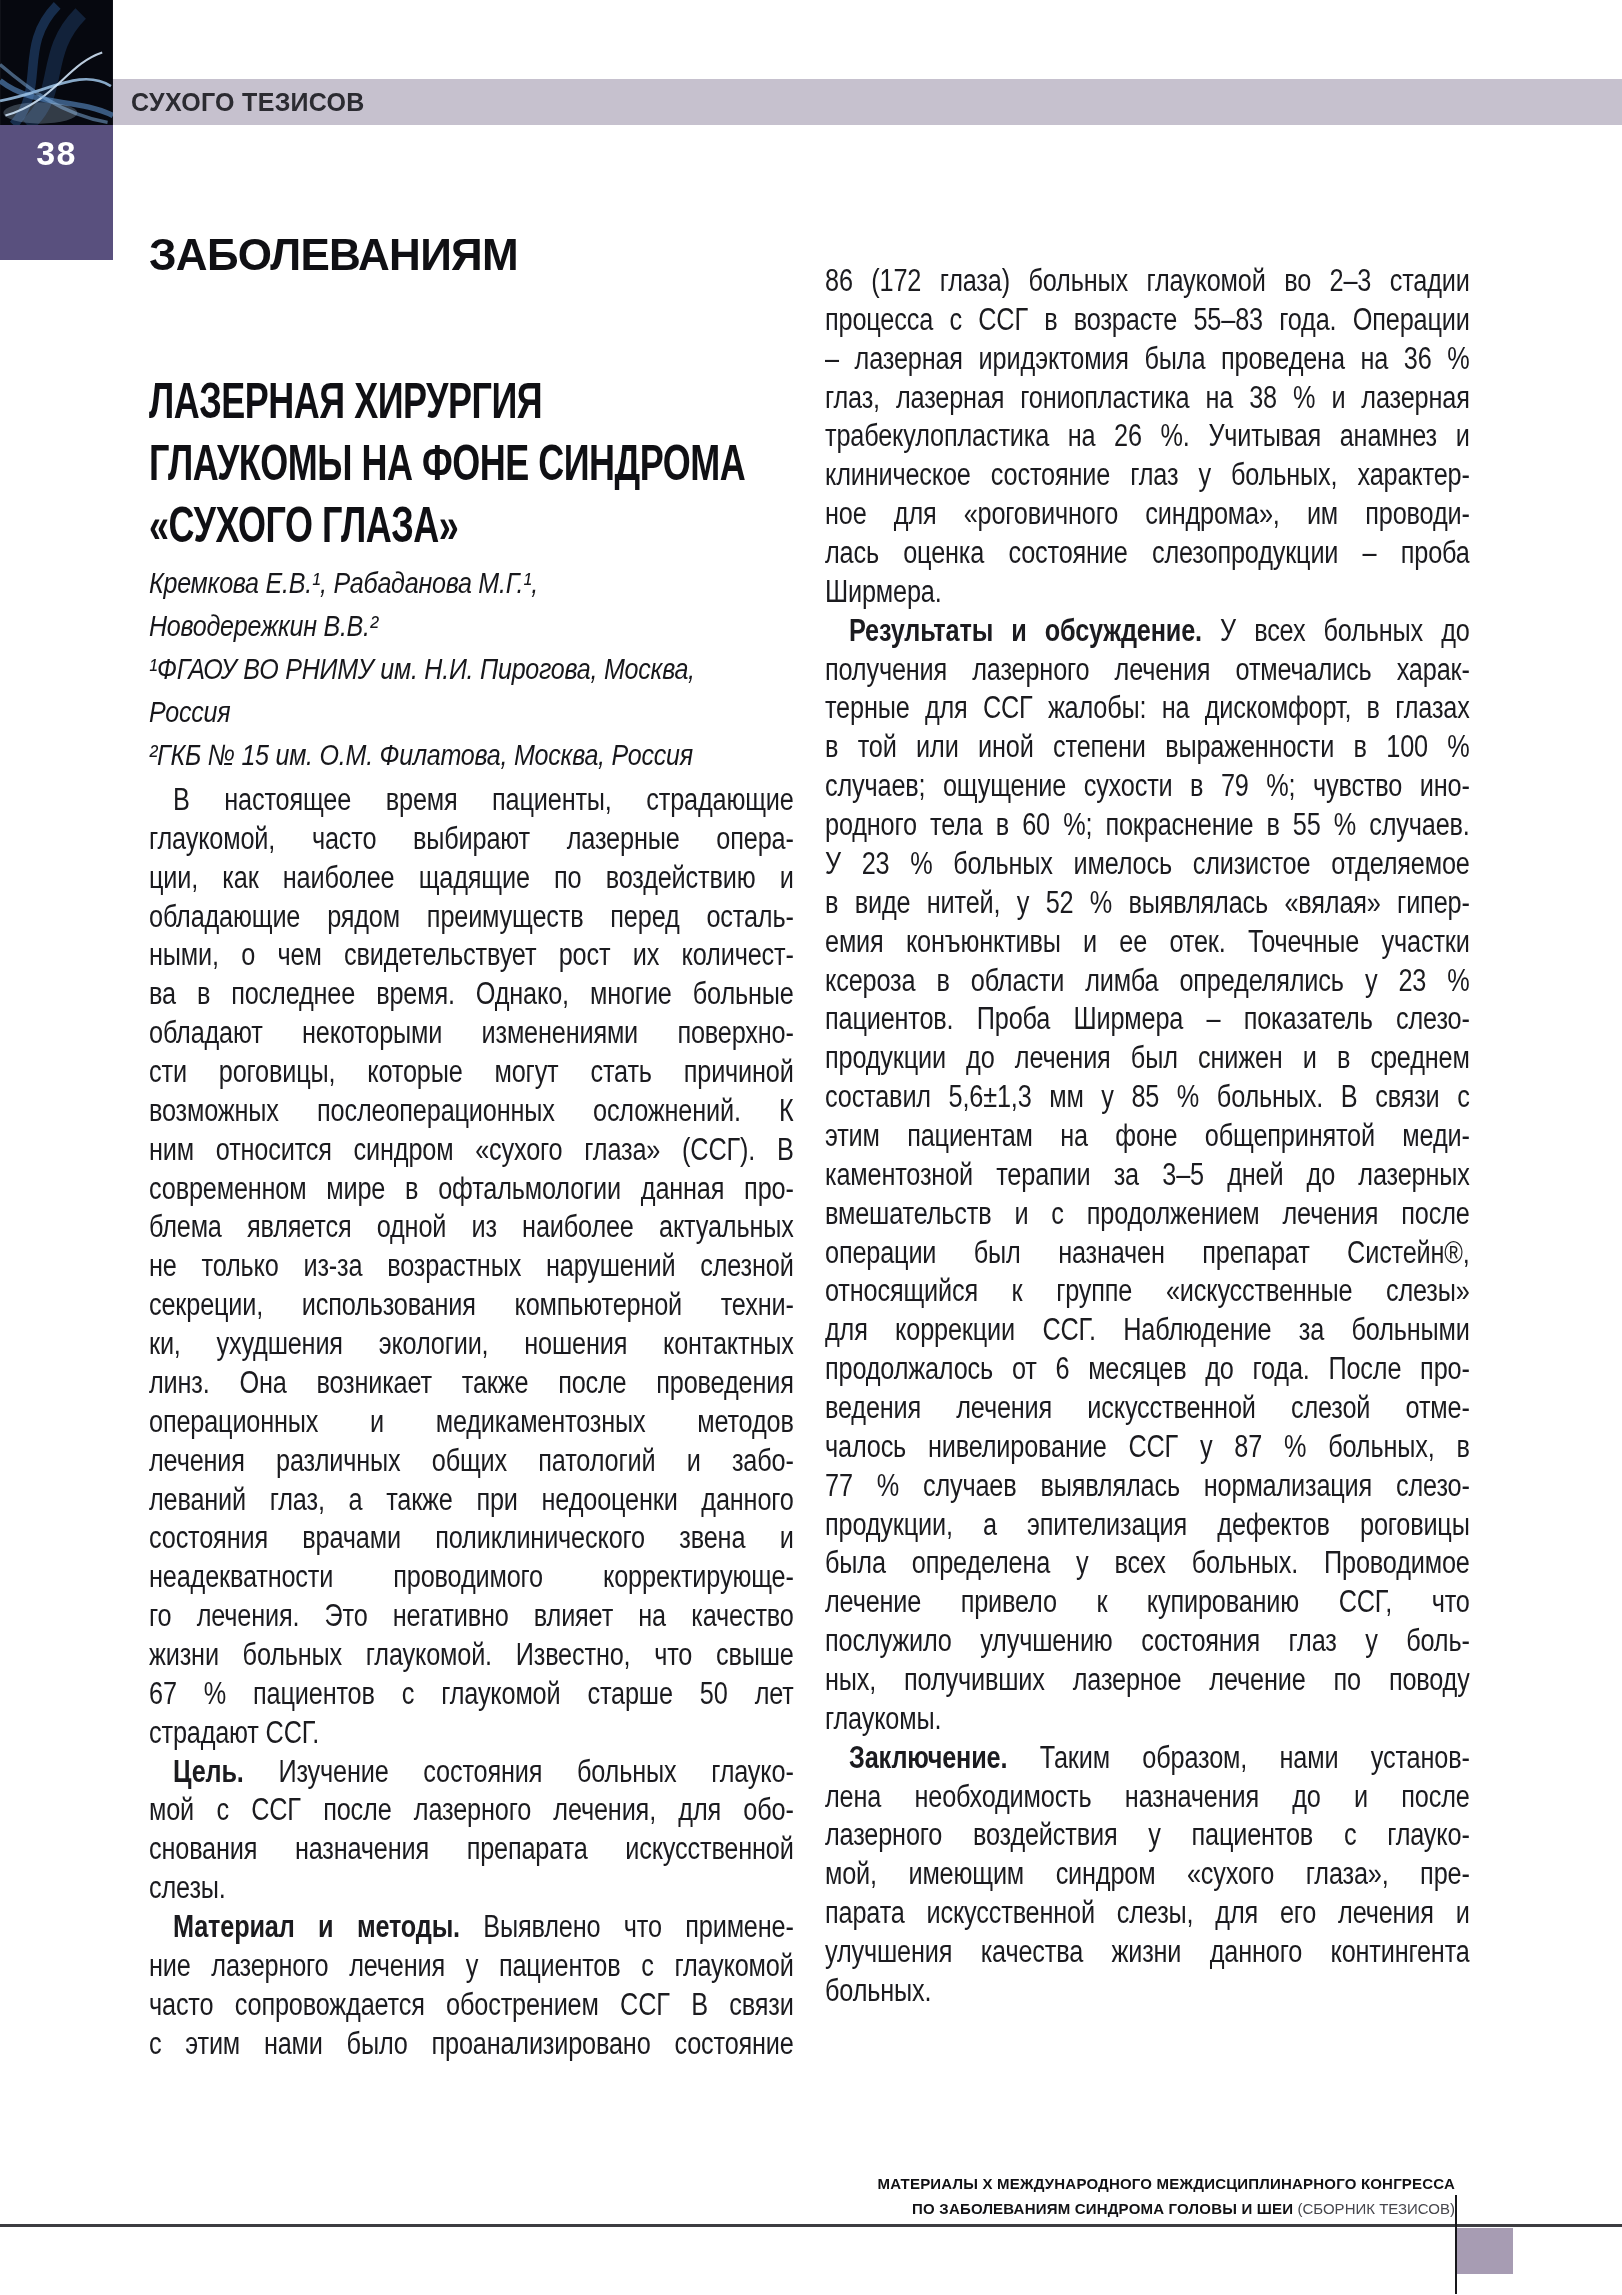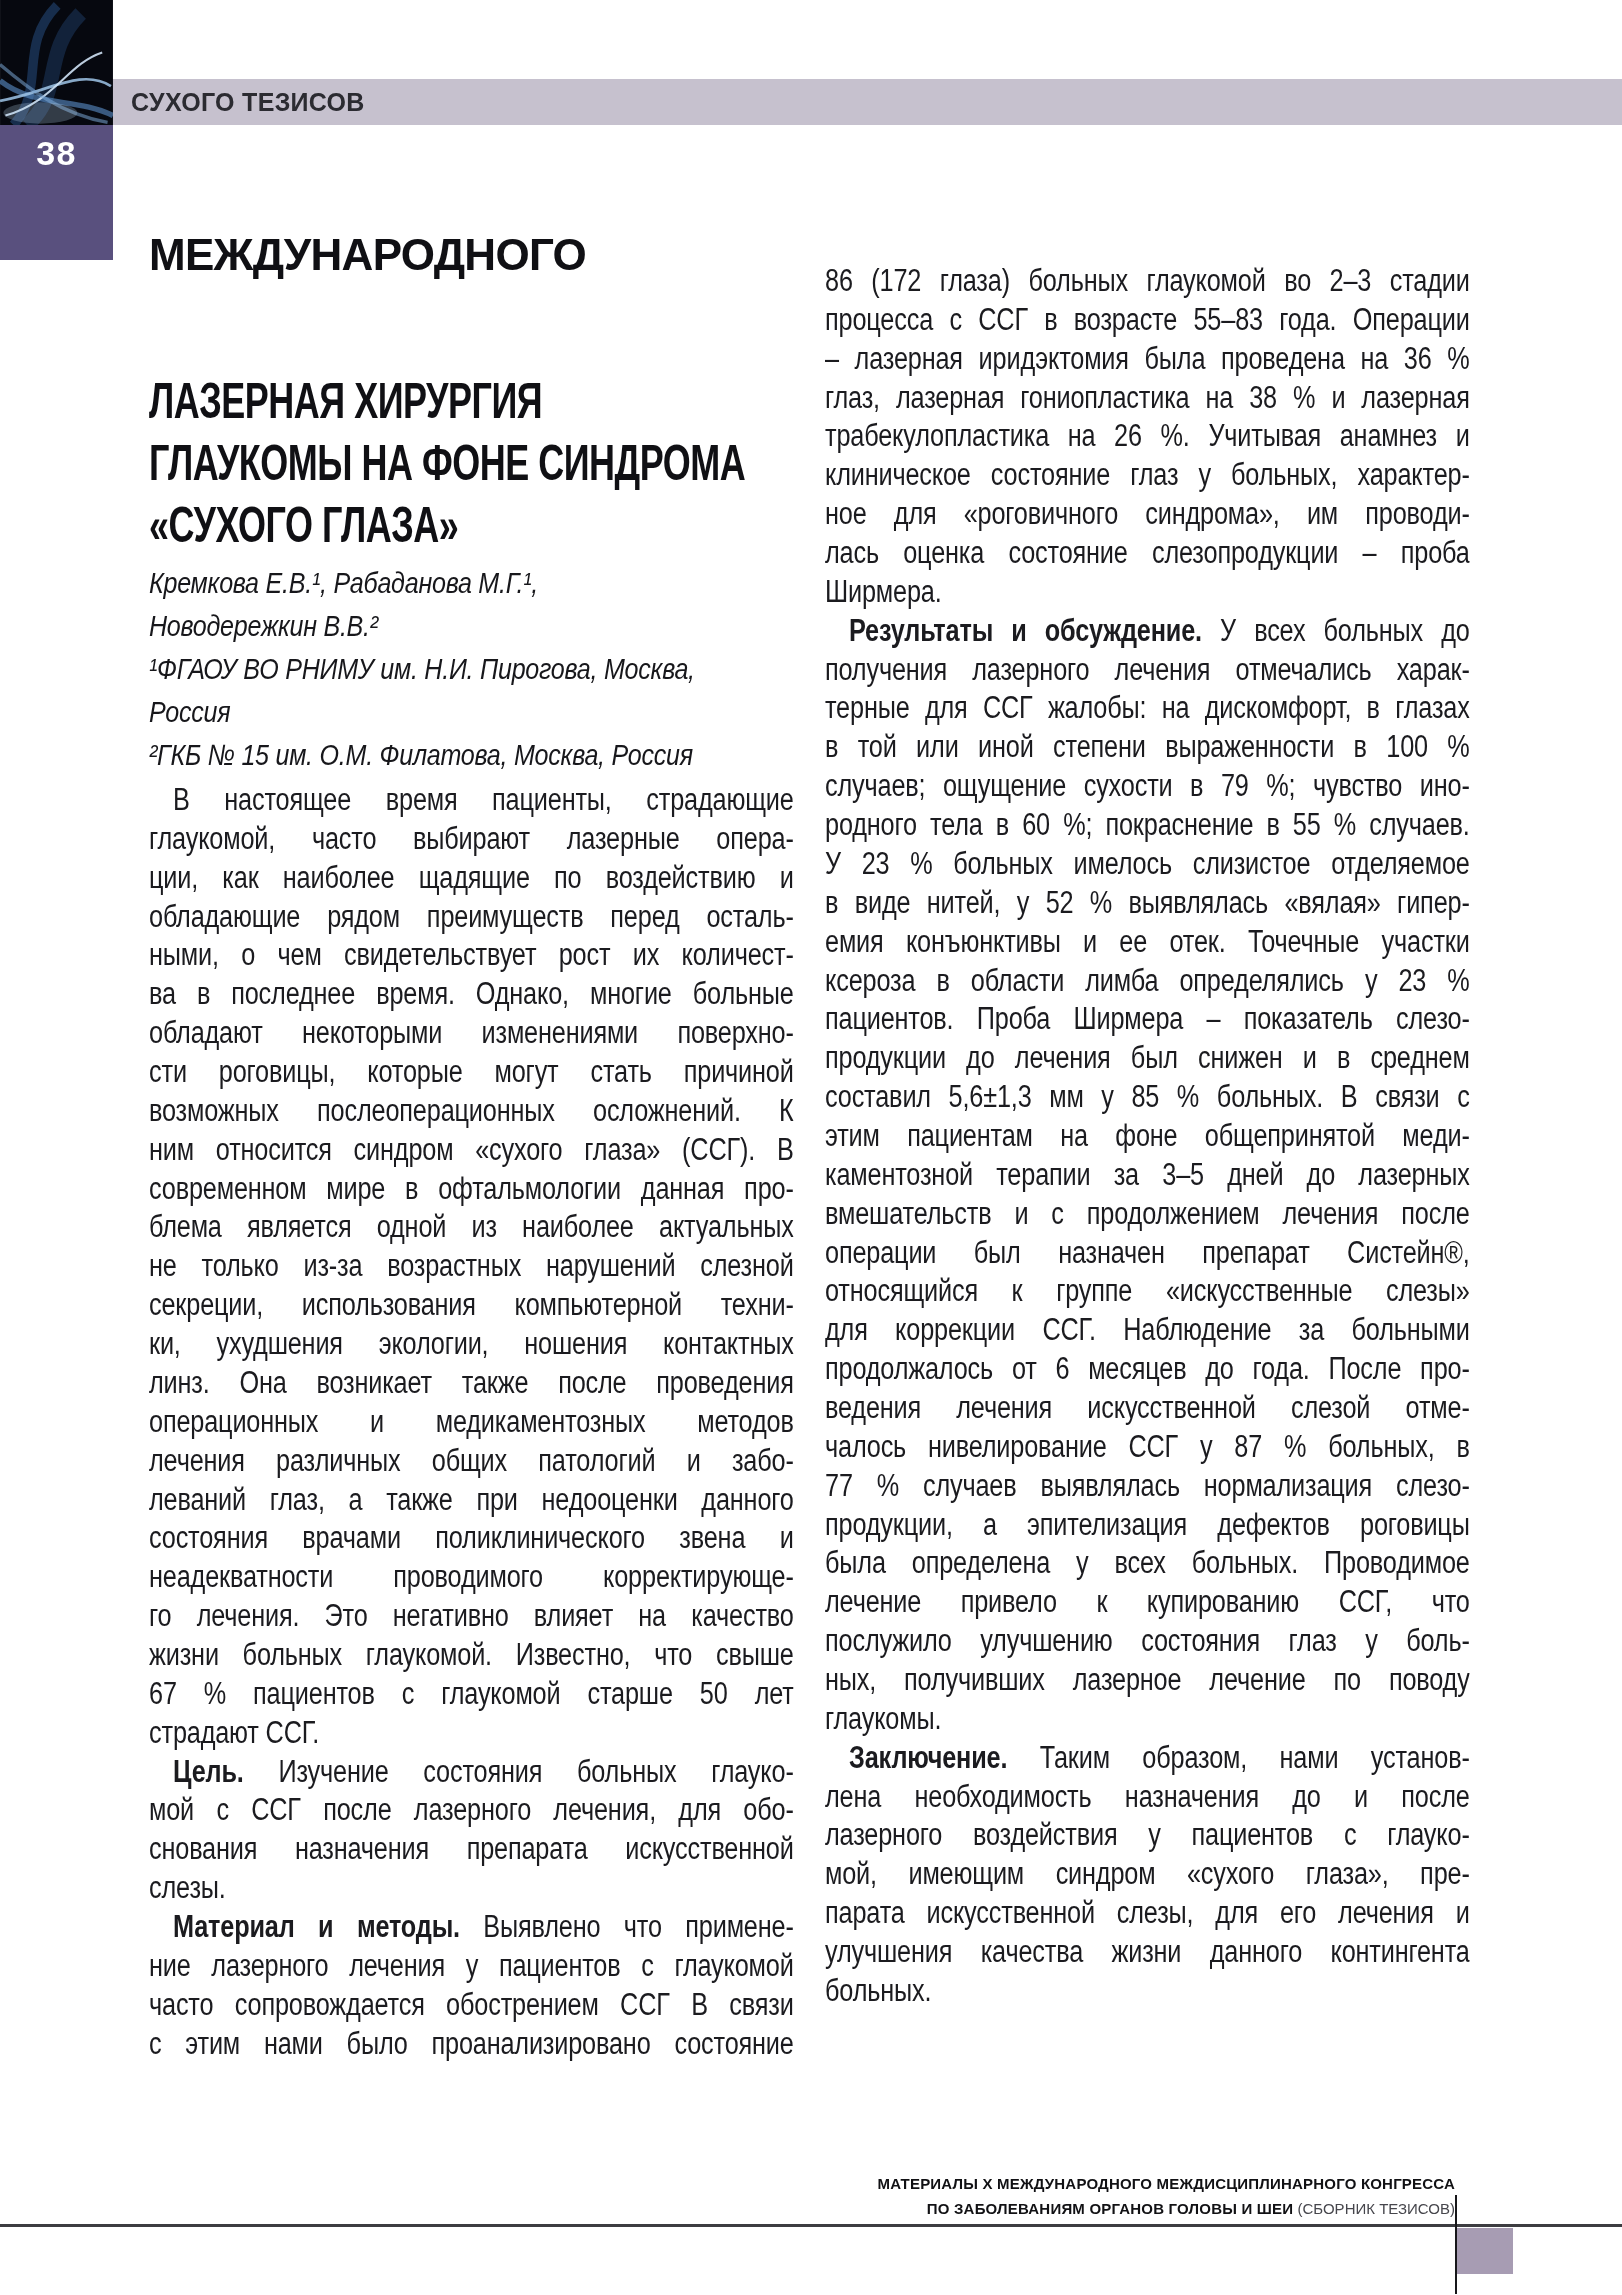--- a/index.html
+++ b/index.html
@@ -108,21 +108,21 @@
     <path d="M8,172 C80,152 100,95 152,78" stroke="#cfe2f5" stroke-width="3" fill="none" opacity="0.9"></path>
     <path d="M0,96 C40,130 90,170 160,182" stroke="#7aa6d4" stroke-width="5" fill="none" opacity="0.55"></path>
     <ellipse cx="60" cy="168" rx="55" ry="16" fill="#bcd6ef" opacity="0.25"></ellipse>
   </svg>
 </div>
 
 <div class="pageblock">
   <span class="num">38</span>
 </div>
 
-<div class="section-title">МЕЖДУНАРОДНОГО</div>
+<div class="section-title">ЗАБОЛЕВАНИЯМ</div>
 
 <div class="art-title" id="art-title">
     <div class="tl">ЛАЗЕРНАЯ ХИРУРГИЯ</div>
     <div class="tl">ГЛАУКОМЫ НА ФОНЕ СИНДРОМА</div>
     <div class="tl">«СУХОГО ГЛАЗА»</div>
   </div>
 
 <div class="authors" id="authors">
     <div class="al">Кремкова Е.В.¹, Рабаданова М.Г.¹,</div>
     <div class="al">Новодережкин В.В.²</div>
@@ -209,19 +209,19 @@
     <div class="tline" style="top: 1516px;">лена необходимость назначения до и после</div>
     <div class="tline" style="top: 1554px;">лазерного воздействия у пациентов с глауко-</div>
     <div class="tline" style="top: 1593px;">мой, имеющим синдром «сухого глаза», пре-</div>
     <div class="tline" style="top: 1632px;">парата искусственной слезы, для его лечения и</div>
     <div class="tline" style="top: 1671px;">улучшения качества жизни данного контингента</div>
     <div class="tline end" style="top: 1710px;">больных.</div>
   </div>
 
 <div class="footer-l1">МАТЕРИАЛЫ X МЕЖДУНАРОДНОГО МЕЖДИСЦИПЛИНАРНОГО КОНГРЕССА</div>
 <div class="footer-l2">
-  <span class="fb">ПО ЗАБОЛЕВАНИЯМ ОРГАНОВ ГОЛОВЫ И ШЕИ</span>
+  <span class="fb">ПО ЗАБОЛЕВАНИЯМ СИНДРОМА ГОЛОВЫ И ШЕИ</span>
   <span class="fr"> </span><span class="fr">(СБОРНИК ТЕЗИСОВ)</span>
 </div>
 <div class="hrule"></div>
 <div class="vline"></div>
 <div class="corner-square"></div>
 
 
 </body></html>

